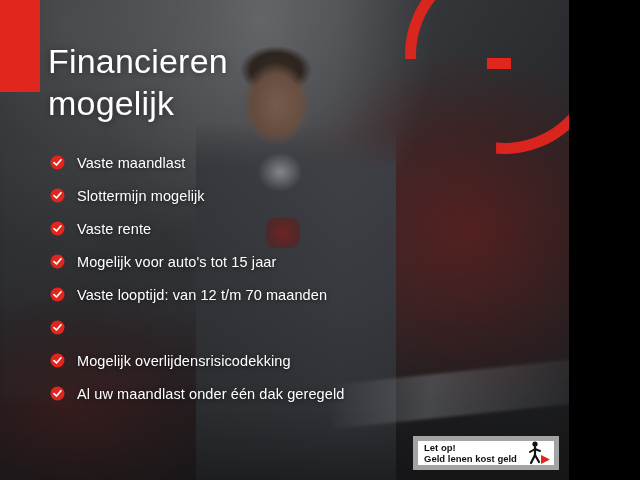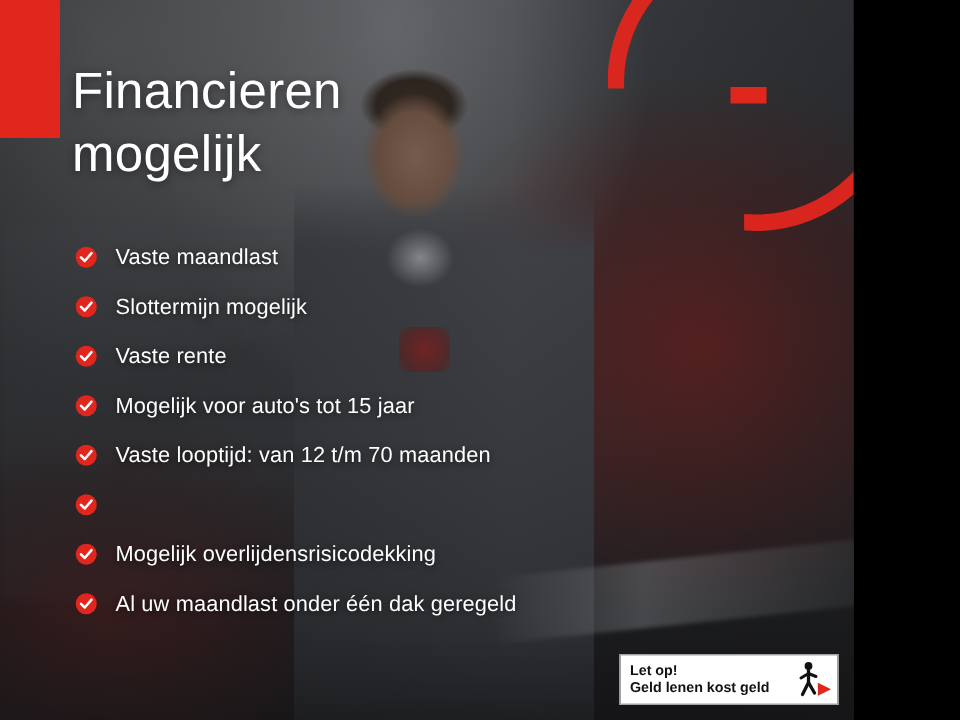--- a/index.html
+++ b/index.html
@@ -114,42 +114,42 @@
   .headline span { display: block; }
 
   
   .bullets {
     position: absolute;
     left: 50px; top: 155px;
     width: 470px;
   }
   .bullet {
     display: flex;
-    align-items: center;
+    align-items: flex-start;
     height: 33px;
     color: #ffffff;
     font-size: 14.5px;
     letter-spacing: 0.1px;
     text-shadow: 0 1px 4px rgba(0,0,0,0.55);
   }
   .check {
     flex: 0 0 auto;
     width: 15px; height: 15px;
     margin-right: 12px;
     display: block;
   }
   .check svg { display: block; }
 
   
   .badge {
     position: absolute;
     right: 10px; bottom: 10px;
     width: 146px; height: 34px;
     background: #ffffff;
-    border: 1px solid #a3a3a3;
+    border: 5px solid #a3a3a3;
     display: flex;
     align-items: center;
     padding: 0 4px 0 6px;
     box-sizing: border-box;
   }
   .badge-text {
     flex: 1 1 auto;
     line-height: 1.18;
     font-size: 9.5px;
     color: #111;

